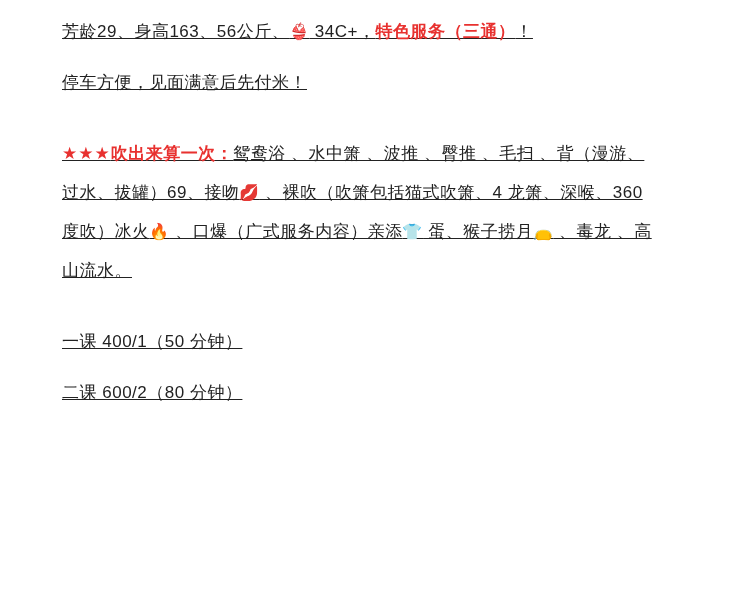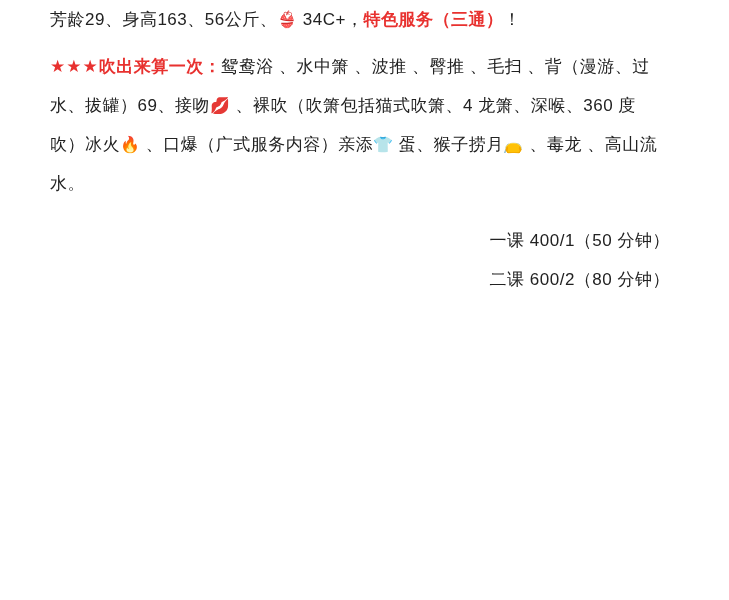--- a/index.html
+++ b/index.html
@@ -28,55 +28,58 @@
     width: 620px;
     font-size: 17px;
     line-height: 39px;
     letter-spacing: 0.5px;
     color: #222222;
   }
   .line {
     white-space: normal;
   }
   .para {
-    margin: 0;
+    margin: 12px;
+    text-decoration: underline;
   }
   .red {
     color: #e8312f;
     font-weight: bold;
   }
   .stars {
     color: #e8312f;
     letter-spacing: 1px;
     font-size: 17px;
   }
   .emoji {
     font-size: 16px;
   }
   .spacer-sm {
     height: 8px;
   }
   .price-block {
     margin-top: 10px;
-    text-align: right;
   }
   .price-line {
     line-height: 39px;
   }
 </style>
 </head>
 <body>
 
 <div class="page">
   <div class="body-text">
 
     <p class="para line">
       <span>芳龄29、身高163、56公斤、</span><span class="emoji">👙</span><span> 34C+，</span><span class="red">特色服务（三通）</span><span>！</span>
     </p>
 
+    <p class="para line">
+      <span>停车方便，见面满意后先付米！</span>
+    </p>
 
     <div class="spacer-sm"></div>
 
     <p class="para line">
       <span class="stars">★★★</span><span class="red">吹出来算一次：</span><span>鸳鸯浴 、水中箫 、波推 、臀推 、毛扫 、背（漫游、过水、拔罐）69、接吻</span><span class="emoji">💋</span><span> 、裸吹（吹箫包括猫式吹箫、4 龙箫、深喉、360 度吹）冰火</span><span class="emoji">🔥</span><span> 、口爆（广式服务内容）亲添</span><span class="emoji">👕</span><span> 蛋、猴子捞月</span><span class="emoji">👝</span><span> 、毒龙 、高山流水。</span>
     </p>
 
     <div class="spacer-sm"></div>
 
 

